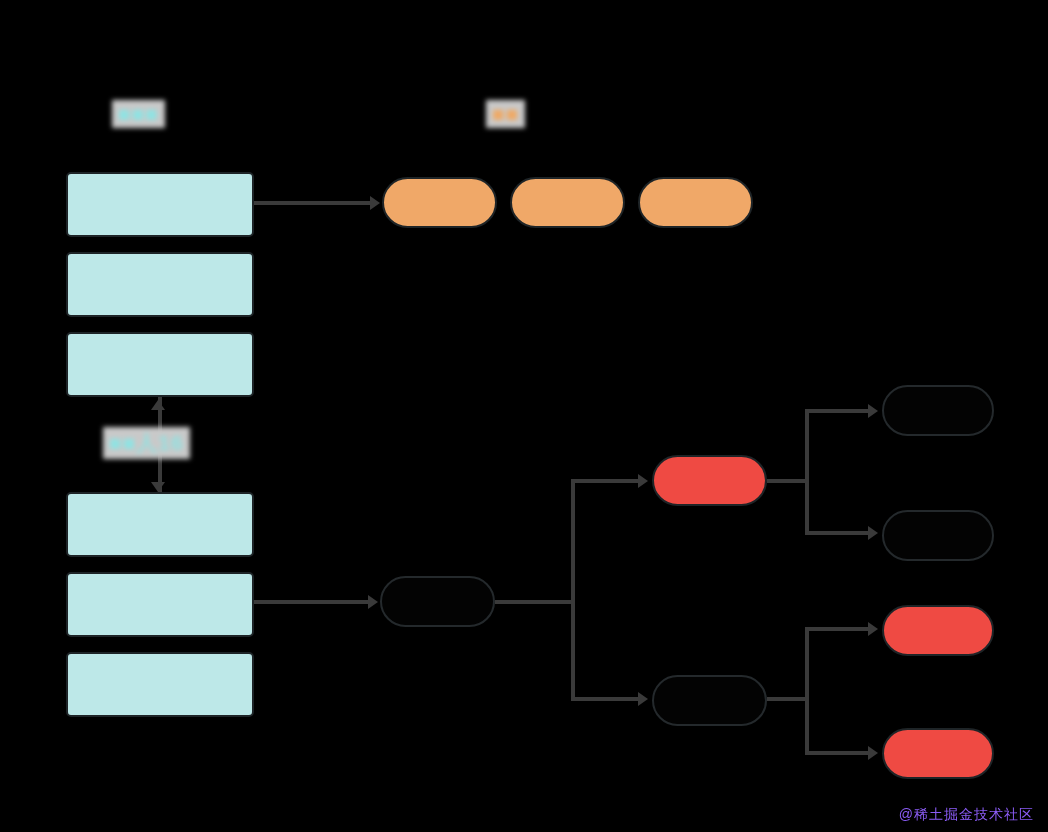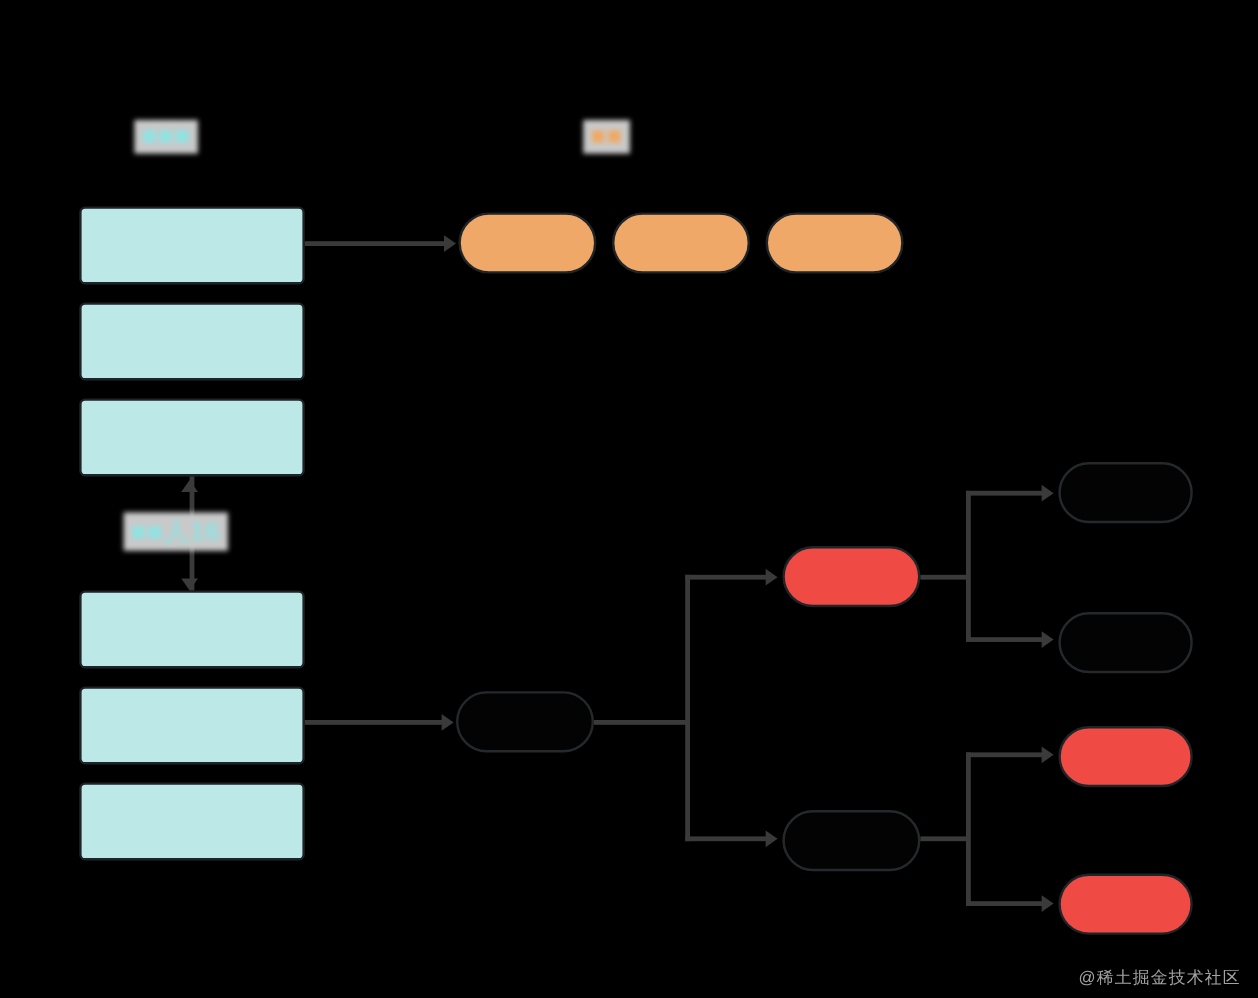--- a/index.html
+++ b/index.html
@@ -90,21 +90,21 @@
   .blur-inline {
     position: absolute;
     z-index: 5;
   }
 
   
   .watermark {
     position: absolute;
     right: 14px;
     bottom: 8px;
-    color: #a3a3a3;
+    color: #8b5cf6;
     font-size: 14px;
     letter-spacing: 1px;
     user-select: none;
     margin-left: 44px;
   }
 </style>
 </head>
 <body>
 
 <div id="canvas">

